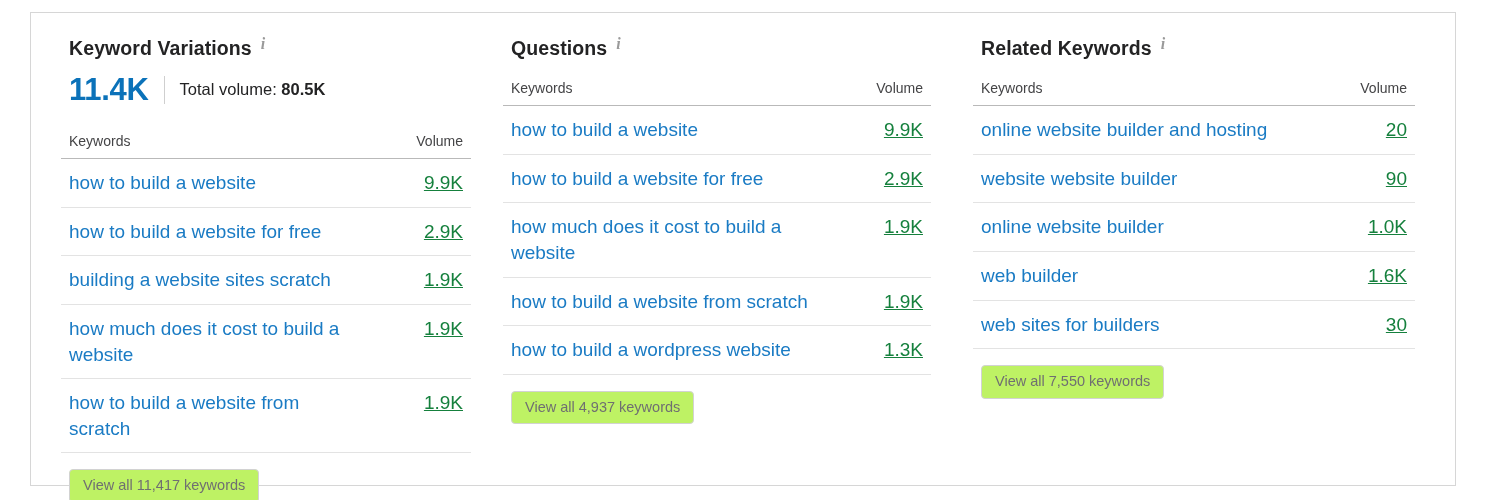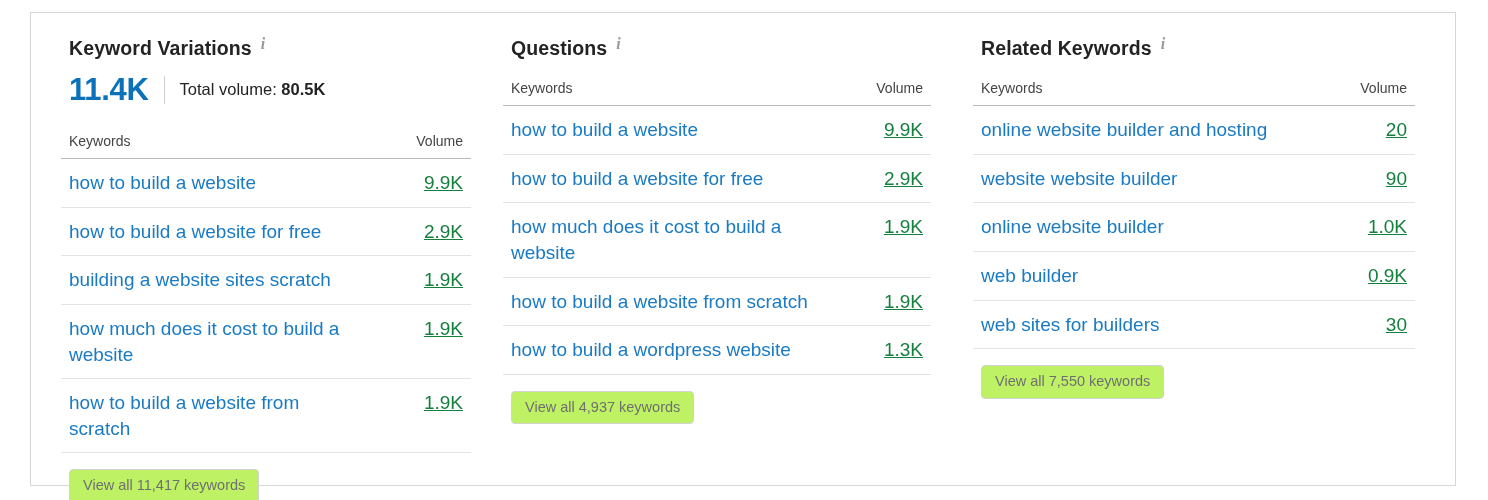--- a/index.html
+++ b/index.html
@@ -257,21 +257,21 @@
           <tr>
             <td class="c-kw"><a href="#">website website builder</a></td>
             <td class="c-vol">90</td>
           </tr>
           <tr>
             <td class="c-kw"><a href="#">online website builder</a></td>
             <td class="c-vol">1.0K</td>
           </tr>
           <tr>
             <td class="c-kw"><a href="#">web builder</a></td>
-            <td class="c-vol">0.9K</td>
+            <td class="c-vol">1.6K</td>
           </tr>
           <tr>
             <td class="c-kw"><a href="#">web sites for builders</a></td>
             <td class="c-vol">30</td>
           </tr>
         </tbody>
       </table>
       <div class="btn-wrap">
         <button class="view-all">View all 7,550 keywords</button>
       </div>

